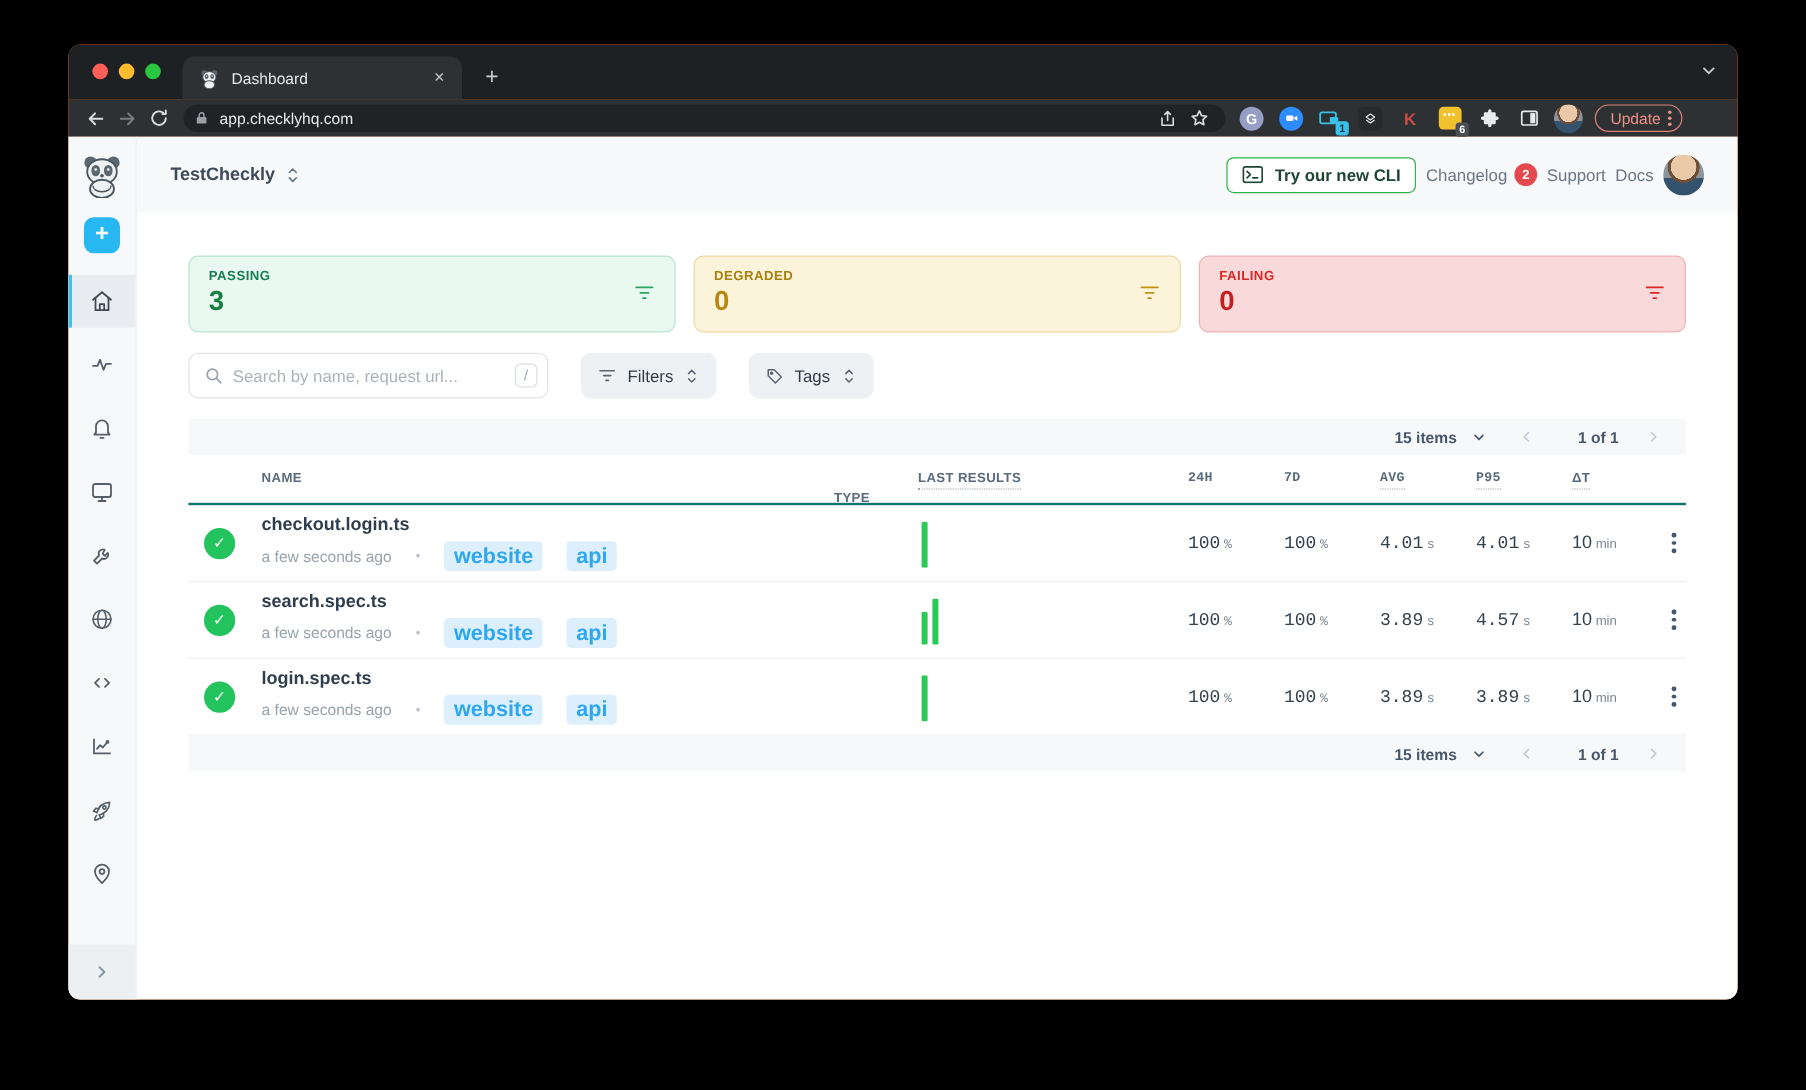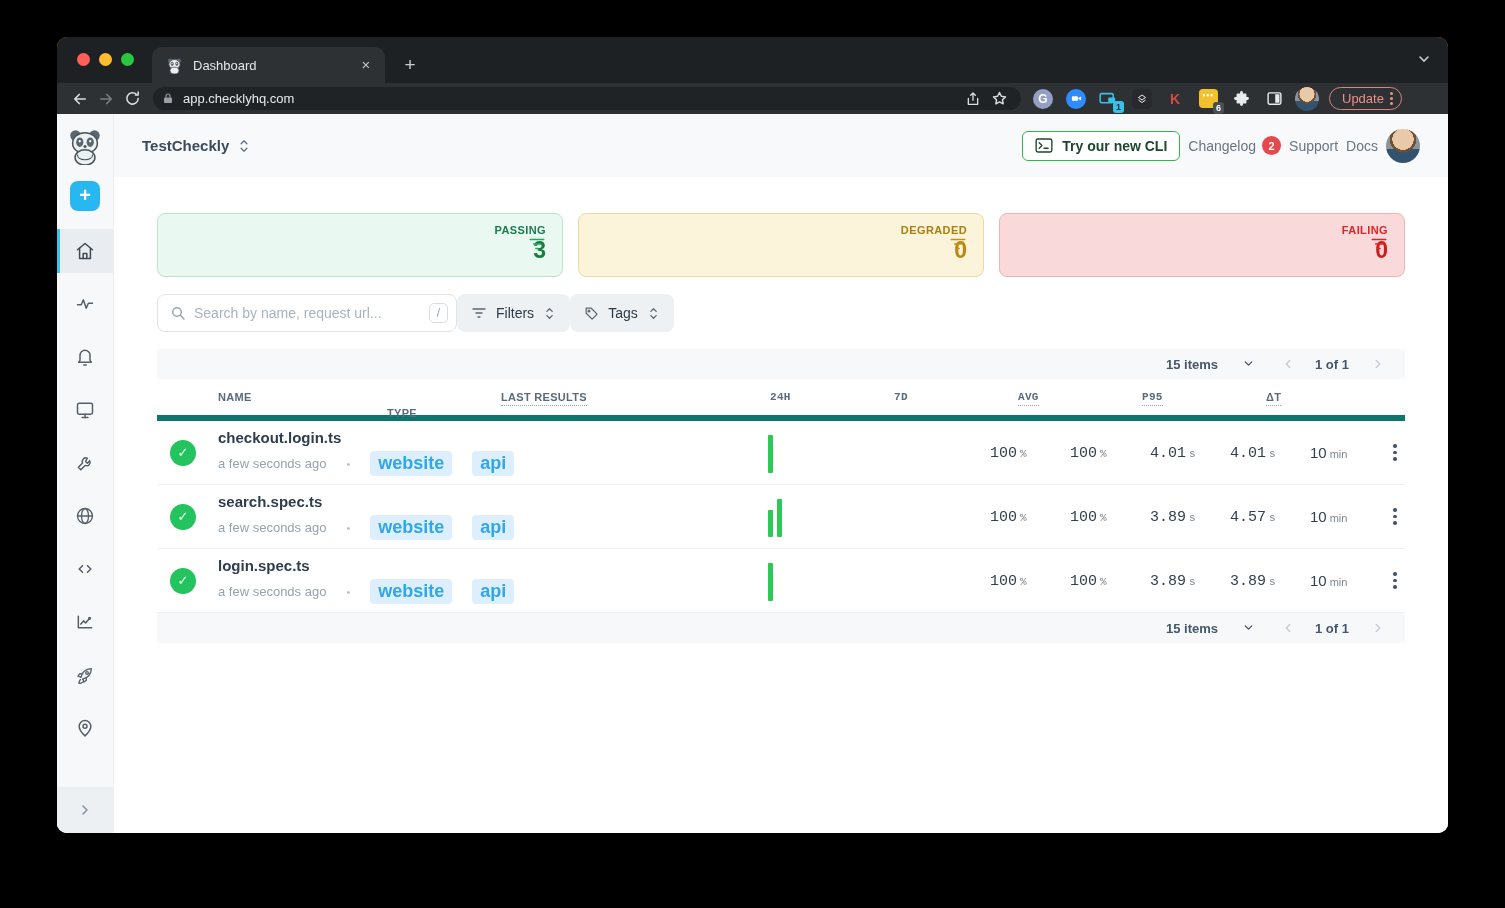--- a/index.html
+++ b/index.html
@@ -77,52 +77,52 @@
   .hdr-link { color:#6a7685; font-size:14px; display:flex; align-items:center; gap:6px; }
   .red-badge { background:#e5484d; color:#fff; font-size:11px; font-weight:bold; width:19px;
     height:19px; border-radius:50%; display:flex; align-items:center; justify-content:center; }
   .avatar-lg { width:34px; height:34px; border-radius:50%;
     background: radial-gradient(circle at 50% 30%, #e9c9a8 0 36%, #6c4f35 37% 45%, transparent 46%),
                 linear-gradient(#8b949b 0 58%, #32526e 58%); }
 
   
   .main { flex:1; background:#fff; padding:36px 43px 0 43px; }
   .cards { display:flex; gap:15px; }
-  .card { flex:1; height:64px; border-radius:8px; border:1px solid; padding:10px 16px; position:relative;text-align:right; }
+  .card { flex:1; height:64px; border-radius:8px; border:1px solid; padding:10px 16px; position:relative; }
   .card-label { font-size:11px; font-weight:bold; letter-spacing:.4px; }
   .card-value { font-size:23px; font-weight:bold; margin-top:1px; }
   .card-filter { position:absolute; right:16px; top:22px; }
   .card-pass { background:#e9f8f0; border-color:#b7e4cd; }
   .card-pass .card-label { color:#177d52; } .card-pass .card-value { color:#15803d; }
   .card-degr { background:#fbf3da; border-color:#ecd9a2; }
   .card-degr .card-label { color:#a97f0e; } .card-degr .card-value { color:#b88710; }
   .card-fail { background:#f9d9d9; border-color:#eeb4b4; }
   .card-fail .card-label { color:#dc2626; } .card-fail .card-value { color:#c81e1e; }
 
-  .filterbar { display:flex; gap:0; margin-top:17px; }
+  .filterbar { display:flex; gap:27px; margin-top:17px; }
   .searchbox { width:300px; height:38px; border:1px solid #e0e4e9; border-radius:8px;
     display:flex; align-items:center; padding:0 8px 0 12px; background:#fff; }
   .searchbox input { border:none; outline:none; flex:1; font-size:14px; margin-left:8px;
     color:#3c4a5a; font-family:inherit; background:transparent; }
   .searchbox input::placeholder { color:#a9b3bd; }
   .kbd { border:1px solid #d7dde3; border-radius:5px; color:#9aa5b1; font-size:12px;
     padding:2px 7px; }
   .pill-btn { height:38px; background:#eef1f4; border-radius:8px; display:flex; align-items:center;
     gap:9px; padding:0 14px; color:#2d3a48; font-size:14px; }
 
   .table { margin-top:17px; }
   .pagebar { height:30px; background:#f7f8fa; display:flex; align-items:center;
     justify-content:flex-end; padding-right:20px; color:#46566b; font-size:13px; font-weight:bold; }
-  .pagebar .items { display:flex; align-items:flex-start; gap:24px; }
+  .pagebar .items { display:flex; align-items:center; gap:12px; }
   .pg-chev { color:#c3ccd6; margin:0 0 0 26px; font-weight:normal; }
-  .pg-num { margin-left:20px; }
+  .pg-num { margin-left:36px; }
   .pg-next { margin-left:22px; }
 
-  .thead { display:flex; align-items:center; height:42px; border-bottom:6px solid #0f766e;
-    font-size:11px; font-weight:bold; color:#5a6b7e; letter-spacing:.3px;gap:44px; }
+  .thead { display:flex; align-items:center; height:42px; border-bottom:2px solid #0f766e;
+    font-size:11px; font-weight:bold; color:#5a6b7e; letter-spacing:.3px; }
   .th-name { flex:1; padding-left:61px; }
   .c-type { width:70px;margin-top:31px; } .c-res { width:225px; } .c-m { width:80px;font-family:Liberation Mono, monospace; }
   .c-dt { width:75px; } .c-menu { width:20px; }
   .dotted { border-bottom:1px dotted #9aa7b5; padding-bottom:2px; }
 
   .trow { display:flex; align-items:center; height:64px; border-bottom:1px solid #eef1f4; }
   .cell-status { width:61px; padding-left:13px; }
   .check-circle { width:26px; height:26px; border-radius:50%; background:#23c45d; color:#fff;
     font-size:13px; font-weight:bold; display:flex; align-items:center; justify-content:center; }
   .cell-name { flex:1; }

